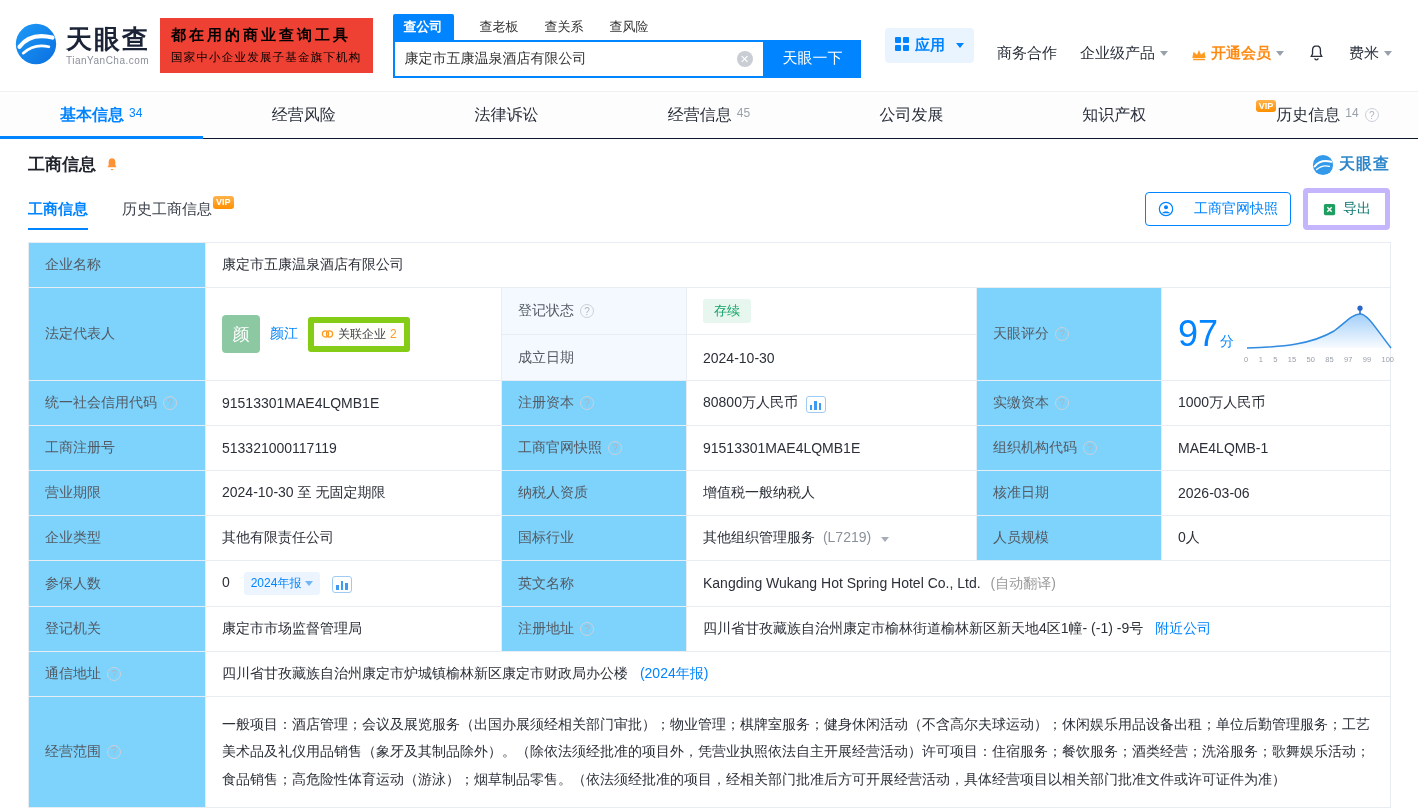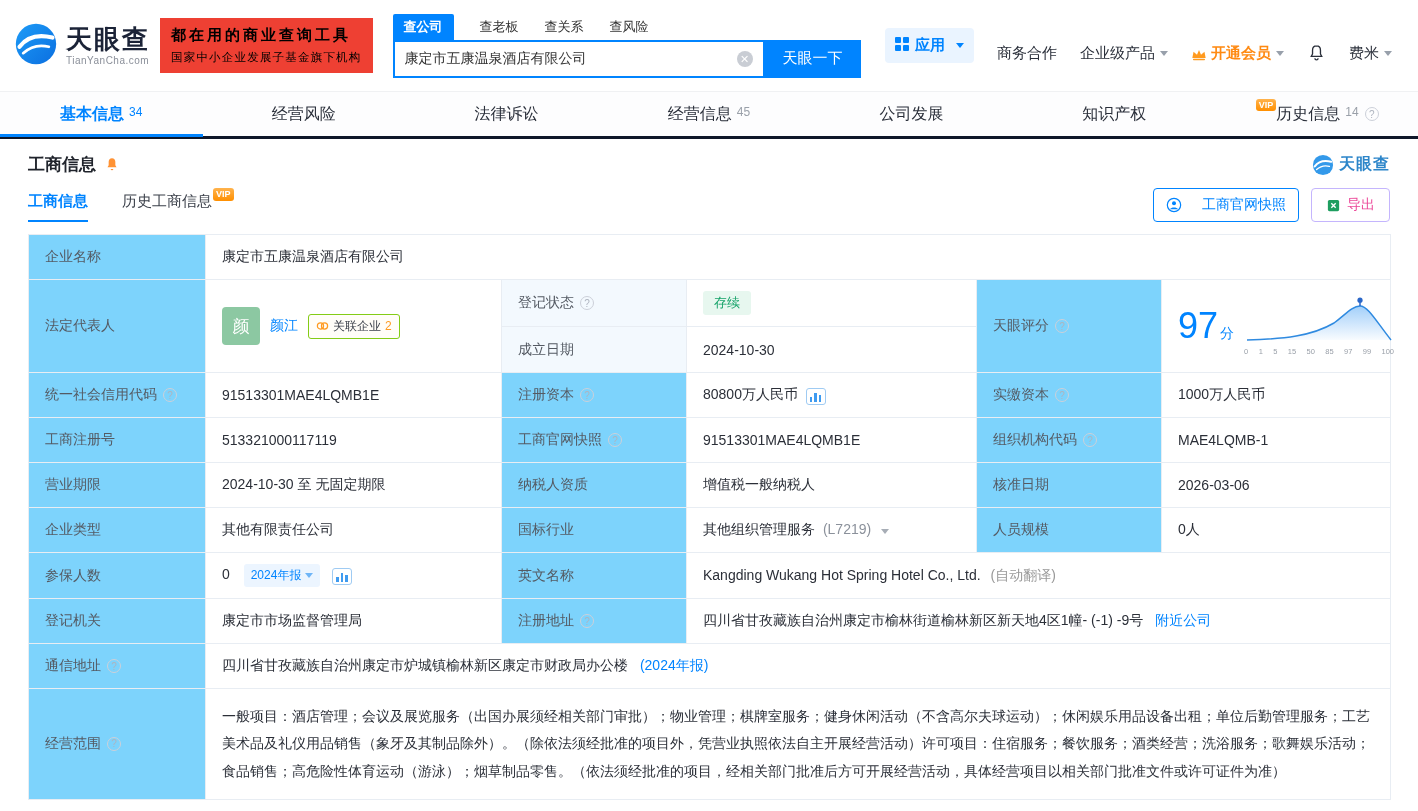--- a/index.html
+++ b/index.html
@@ -24,58 +24,58 @@
   .clear-icon { position:absolute; right:10px; width:16px; height:16px; border-radius:50%; background:#c9cdd4; color:#fff; font-size:11px; line-height:16px; text-align:center; cursor:pointer; }
   .search-btn { width:96px; height:38px; background:#0084ff; color:#fff; font-size:15px; border:none; cursor:pointer; font-family:inherit; white-space:nowrap; }
   .top-right { margin-left:auto; display:flex; align-items:flex-end; gap:23px; font-size:15px; white-space:nowrap; }
   .app-chip { display:flex; align-items:center; gap:6px; background:#eaf4ff; color:#0084ff; padding:8px 10px; border-radius:4px; cursor:pointer; font-weight:bold; }
   .nav-item { cursor:pointer; display:flex; align-items:center; color:#2a2f3a; }
   .nav-item.orange { color:#ff8a12; font-weight:bold; }
   .caret { display:inline-block; width:0; height:0; border-left:4px solid transparent; border-right:4px solid transparent; border-top:5px solid #98a0ab; margin-left:5px; }
   .caret.blue { border-top-color:#0084ff; }
 
   
-  .main-tabs { display:flex; height:47px; background:#fdfdfe; border-bottom:3px solid #0f172a; }
+  .main-tabs { display:flex; height:47px; background:#fdfdfe; border-bottom:1px solid #0f172a; }
   .mtab { flex:1; display:flex; align-items:center; justify-content:center; font-size:16px; color:#2a2f3a; cursor:pointer; position:relative; }
   .mtab.active { color:#0084ff; font-weight:bold; }
   .mtab.active::after { content:""; position:absolute; left:0; right:0; bottom:-1px; height:3px; background:#0084ff; }
   .mcount { font-size:12px; margin-left:5px; color:#9aa0a9; transform:translateY(-2px); font-weight:normal; }
   .mtab.active .mcount { color:#0084ff; }
   .vip-badge { display:inline-block; background:linear-gradient(180deg,#ffb34d,#ff8f00); color:#fff; font-size:9px; font-weight:bold; padding:1px 3px; border-radius:3px; transform:translateY(-9px); margin-left:1px; line-height:1.2; }
 
   
   .section-head { display:flex; align-items:center; margin:14px 28px 0; }
   .section-title { font-size:17px; font-weight:bold; color:#20242c; }
   .bell-orange { margin-left:8px; display:flex; }
   .watermark { margin-left:auto; display:flex; align-items:center; gap:5px; opacity:.9; }
   .watermark-text { font-size:16px; font-weight:bold; color:#1779c4; letter-spacing:1px; }
   .subtab-row { display:flex; align-items:flex-end; margin:12px 28px 12px; }
   .subtabs { display:flex; gap:34px; align-items:flex-end; }
   .subtab { font-size:15px; color:#3c414b; cursor:pointer; padding-bottom:9px; border-bottom:2px solid transparent; }
   .subtab.active { color:#0084ff; font-weight:bold; border-bottom-color:#0084ff; }
   .actions { margin-left:auto; display:flex; gap:12px; align-items:center; }
   .btn-outline-blue { display:flex; align-items:center; gap:20px; border:1px solid #0084ff; color:#0084ff; background:#fff; font-size:14px; padding:7px 12px; border-radius:4px; cursor:pointer; font-family:inherit; white-space:nowrap; }
-  .btn-outline-gray { display:flex; align-items:center; gap:6px; border:1px solid #c4b5fd; color:#ec4899; background:#fff; font-size:14px; padding:7px 14px; border-radius:4px; cursor:pointer; font-family:inherit; white-space:nowrap; }
+  .btn-outline-gray { display:flex; align-items:center; gap:6px; border:5px solid #c4b5fd; color:#0f766e; background:#fff; font-size:14px; padding:7px 14px; border-radius:4px; cursor:pointer; font-family:inherit; white-space:nowrap; }
 
   
   .info-table { width:1362px; margin:0 28px; border-collapse:collapse; table-layout:fixed; font-size:14px; }
   .info-table td { border:1px solid #e8edf3; padding:11px 16px; height:45px; vertical-align:middle; color:#2b2f38; }
   td.lbl { background:#7dd3fc; color:#545a63; }
   td.p0 { padding:0; }
   .qmark { display:inline-flex; width:14px; height:14px; border:1px solid #ccd0d9; border-radius:50%; color:#aeb4bf; font-size:10px; align-items:center; justify-content:center; margin-left:6px; cursor:pointer; flex:0 0 auto; }
   .qmark::before { content:"?"; }
   .lbl-flex { display:flex; align-items:center; }
   .link { color:#0084ff; cursor:pointer; text-decoration:none; }
   .gray { color:#999; }
   .code-gray { color:#8b919b; }
   .caret.gray-sm { border-top-color:#a7adb6; margin-left:6px; }
 
   .rep-cell { display:flex; align-items:center; }
   .avatar { width:38px; height:38px; border-radius:4px; background:#8cc8a2; color:#fff; font-size:17px; display:flex; align-items:center; justify-content:center; margin-right:10px; cursor:pointer; flex:0 0 auto; }
-  .rel-badge { display:inline-flex; align-items:center; gap:4px; border:1px solid #84cc16; background:#fffdf8; border-radius:3px; padding:3px 7px; font-size:12px; margin-left:10px; cursor:pointer; color:#3c414b; }
+  .rel-badge { display:inline-flex; align-items:center; gap:4px; border:6px solid #84cc16; background:#fffdf8; border-radius:3px; padding:3px 7px; font-size:12px; margin-left:10px; cursor:pointer; color:#3c414b; }
   .rel-count { color:#ff9a1f; }
 
   .inner-grid { display:grid; grid-template-columns:185px 1fr; }
   .inner-grid > div { padding:11px 16px; display:flex; align-items:center; min-height:45px; }
   .ig-lbl { background:#f3f9fe; color:#545a63; border-right:1px solid #e8edf3; }
   .ig-r1 { border-bottom:1px solid #e8edf3; }
 
   .status-badge { display:inline-block; background:#e7f7ef; color:#16a369; padding:3px 11px; border-radius:3px; font-size:13px; }
   .annual-badge { display:inline-flex; align-items:center; background:#ecf5ff; color:#0084ff; font-size:12px; padding:3px 7px; border-radius:3px; margin-left:10px; cursor:pointer; }
   .annual-badge .caret { border-top-color:#6fb5f7; margin-left:4px; }

